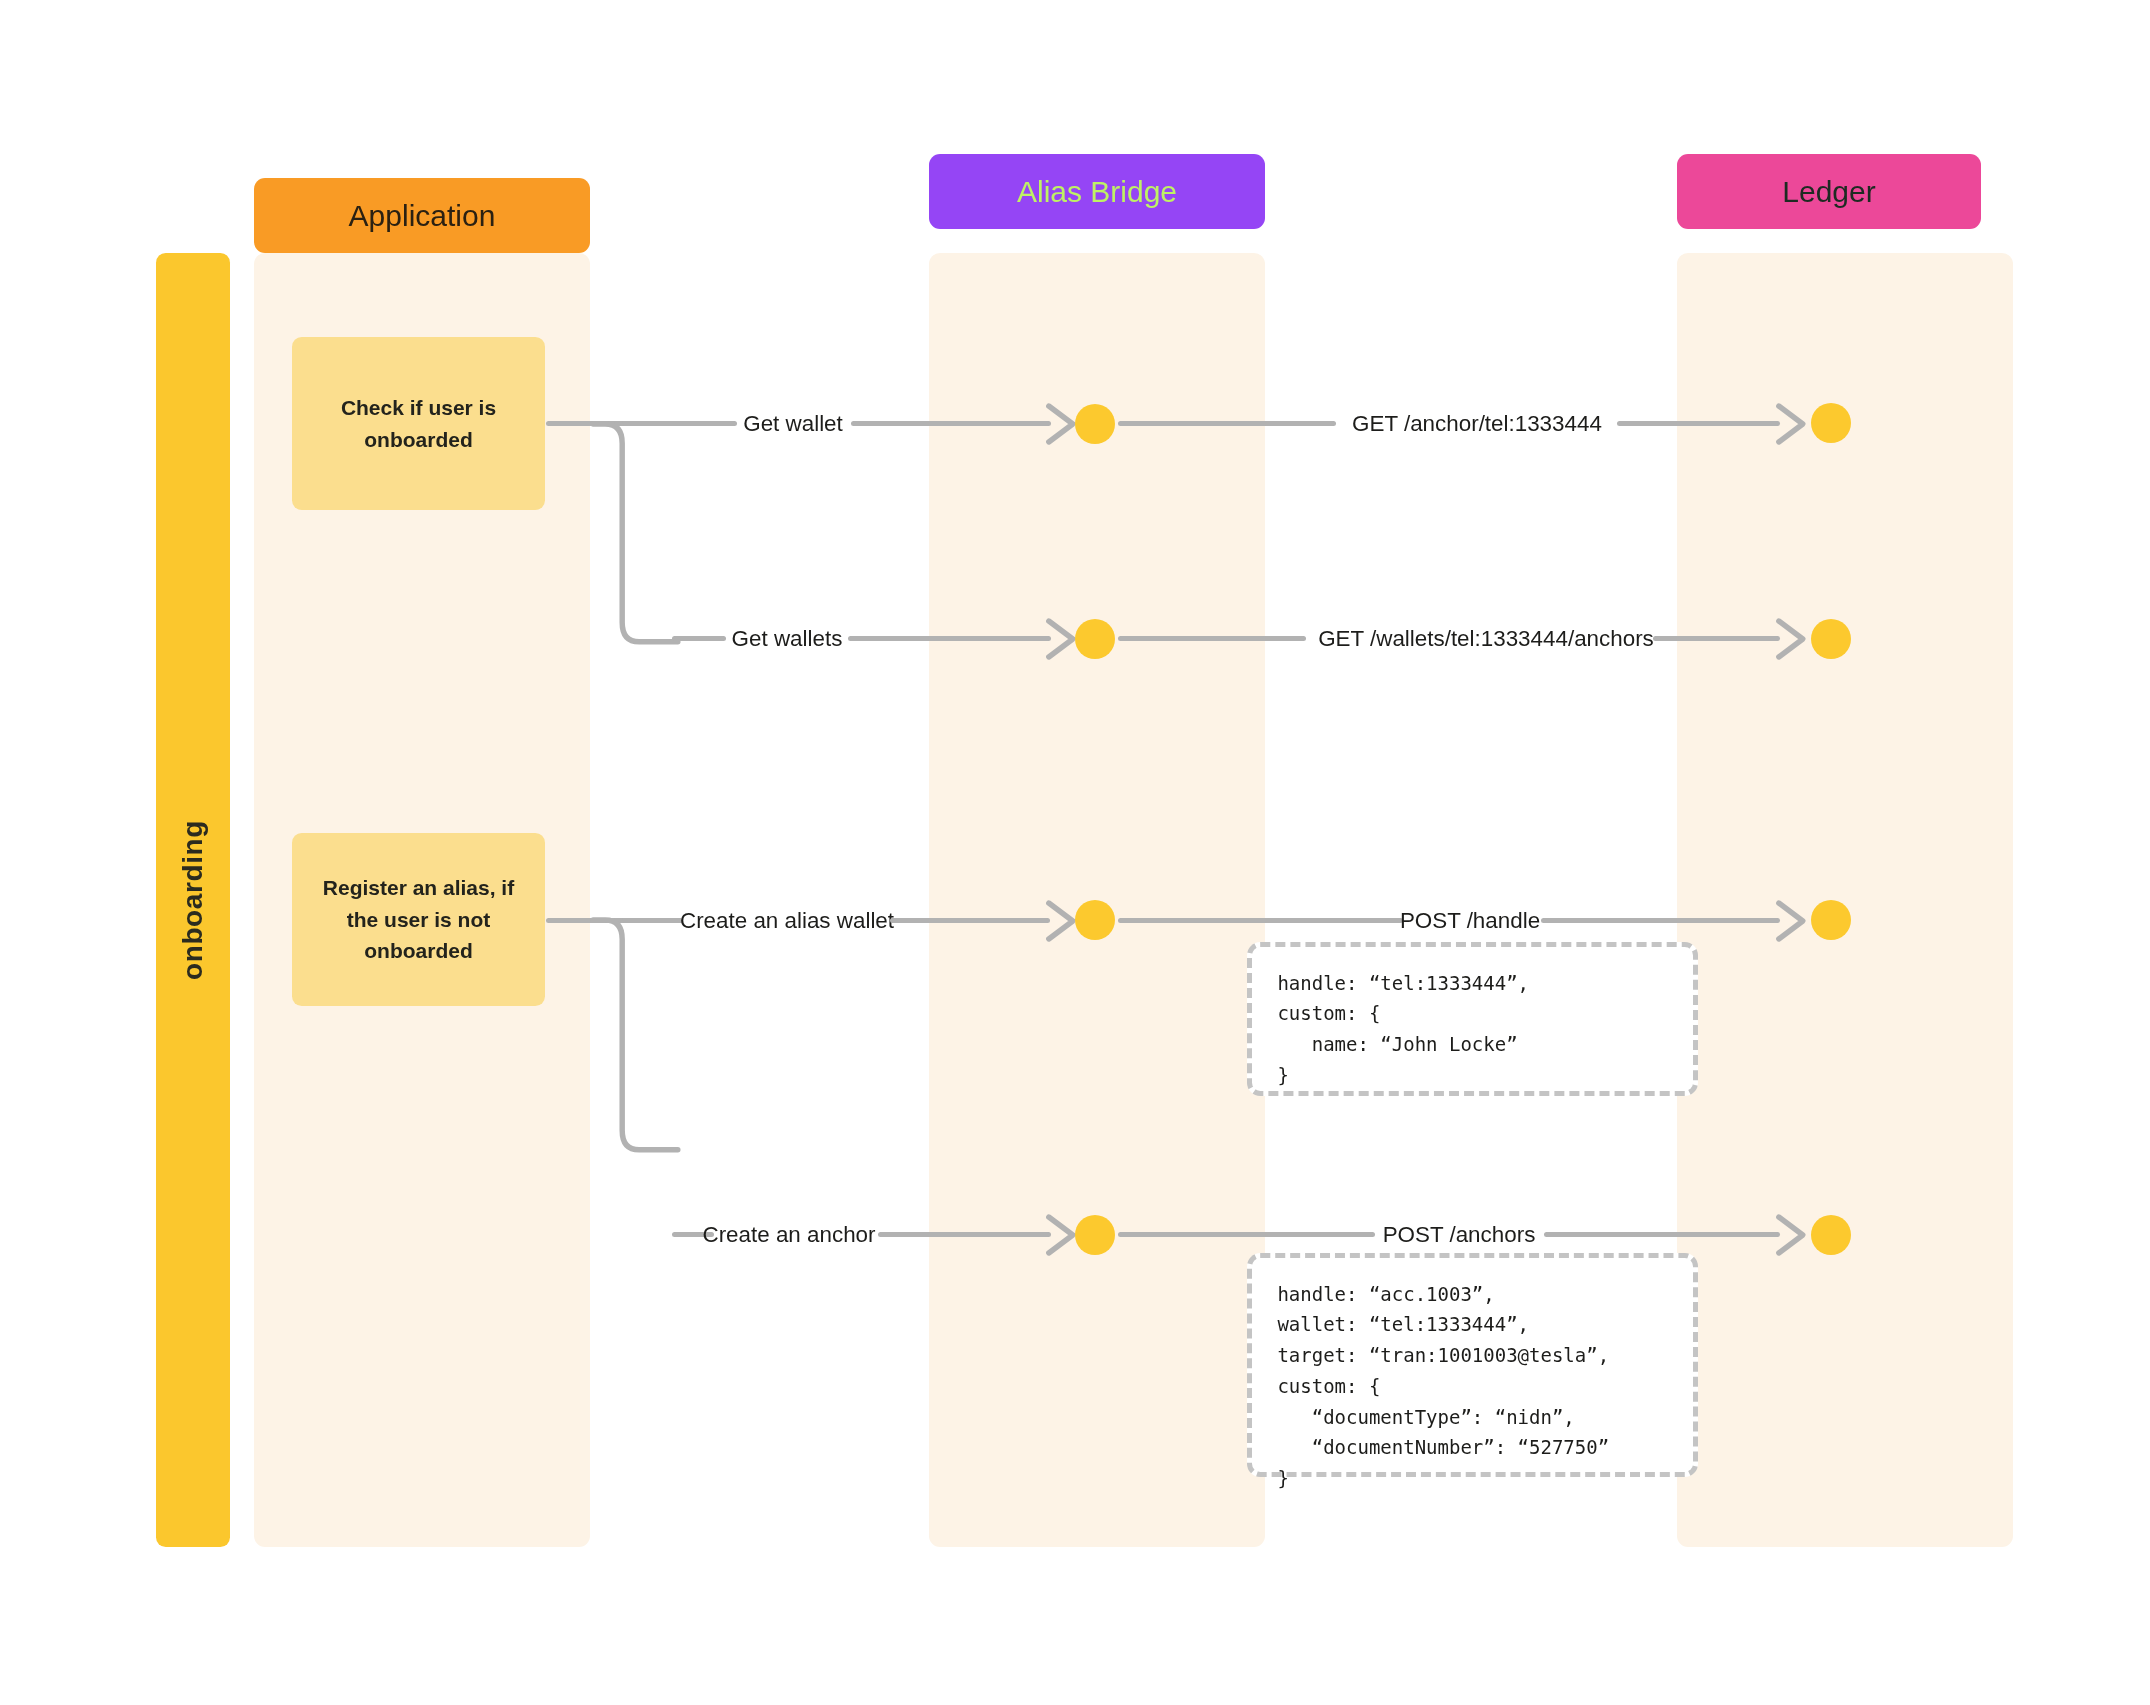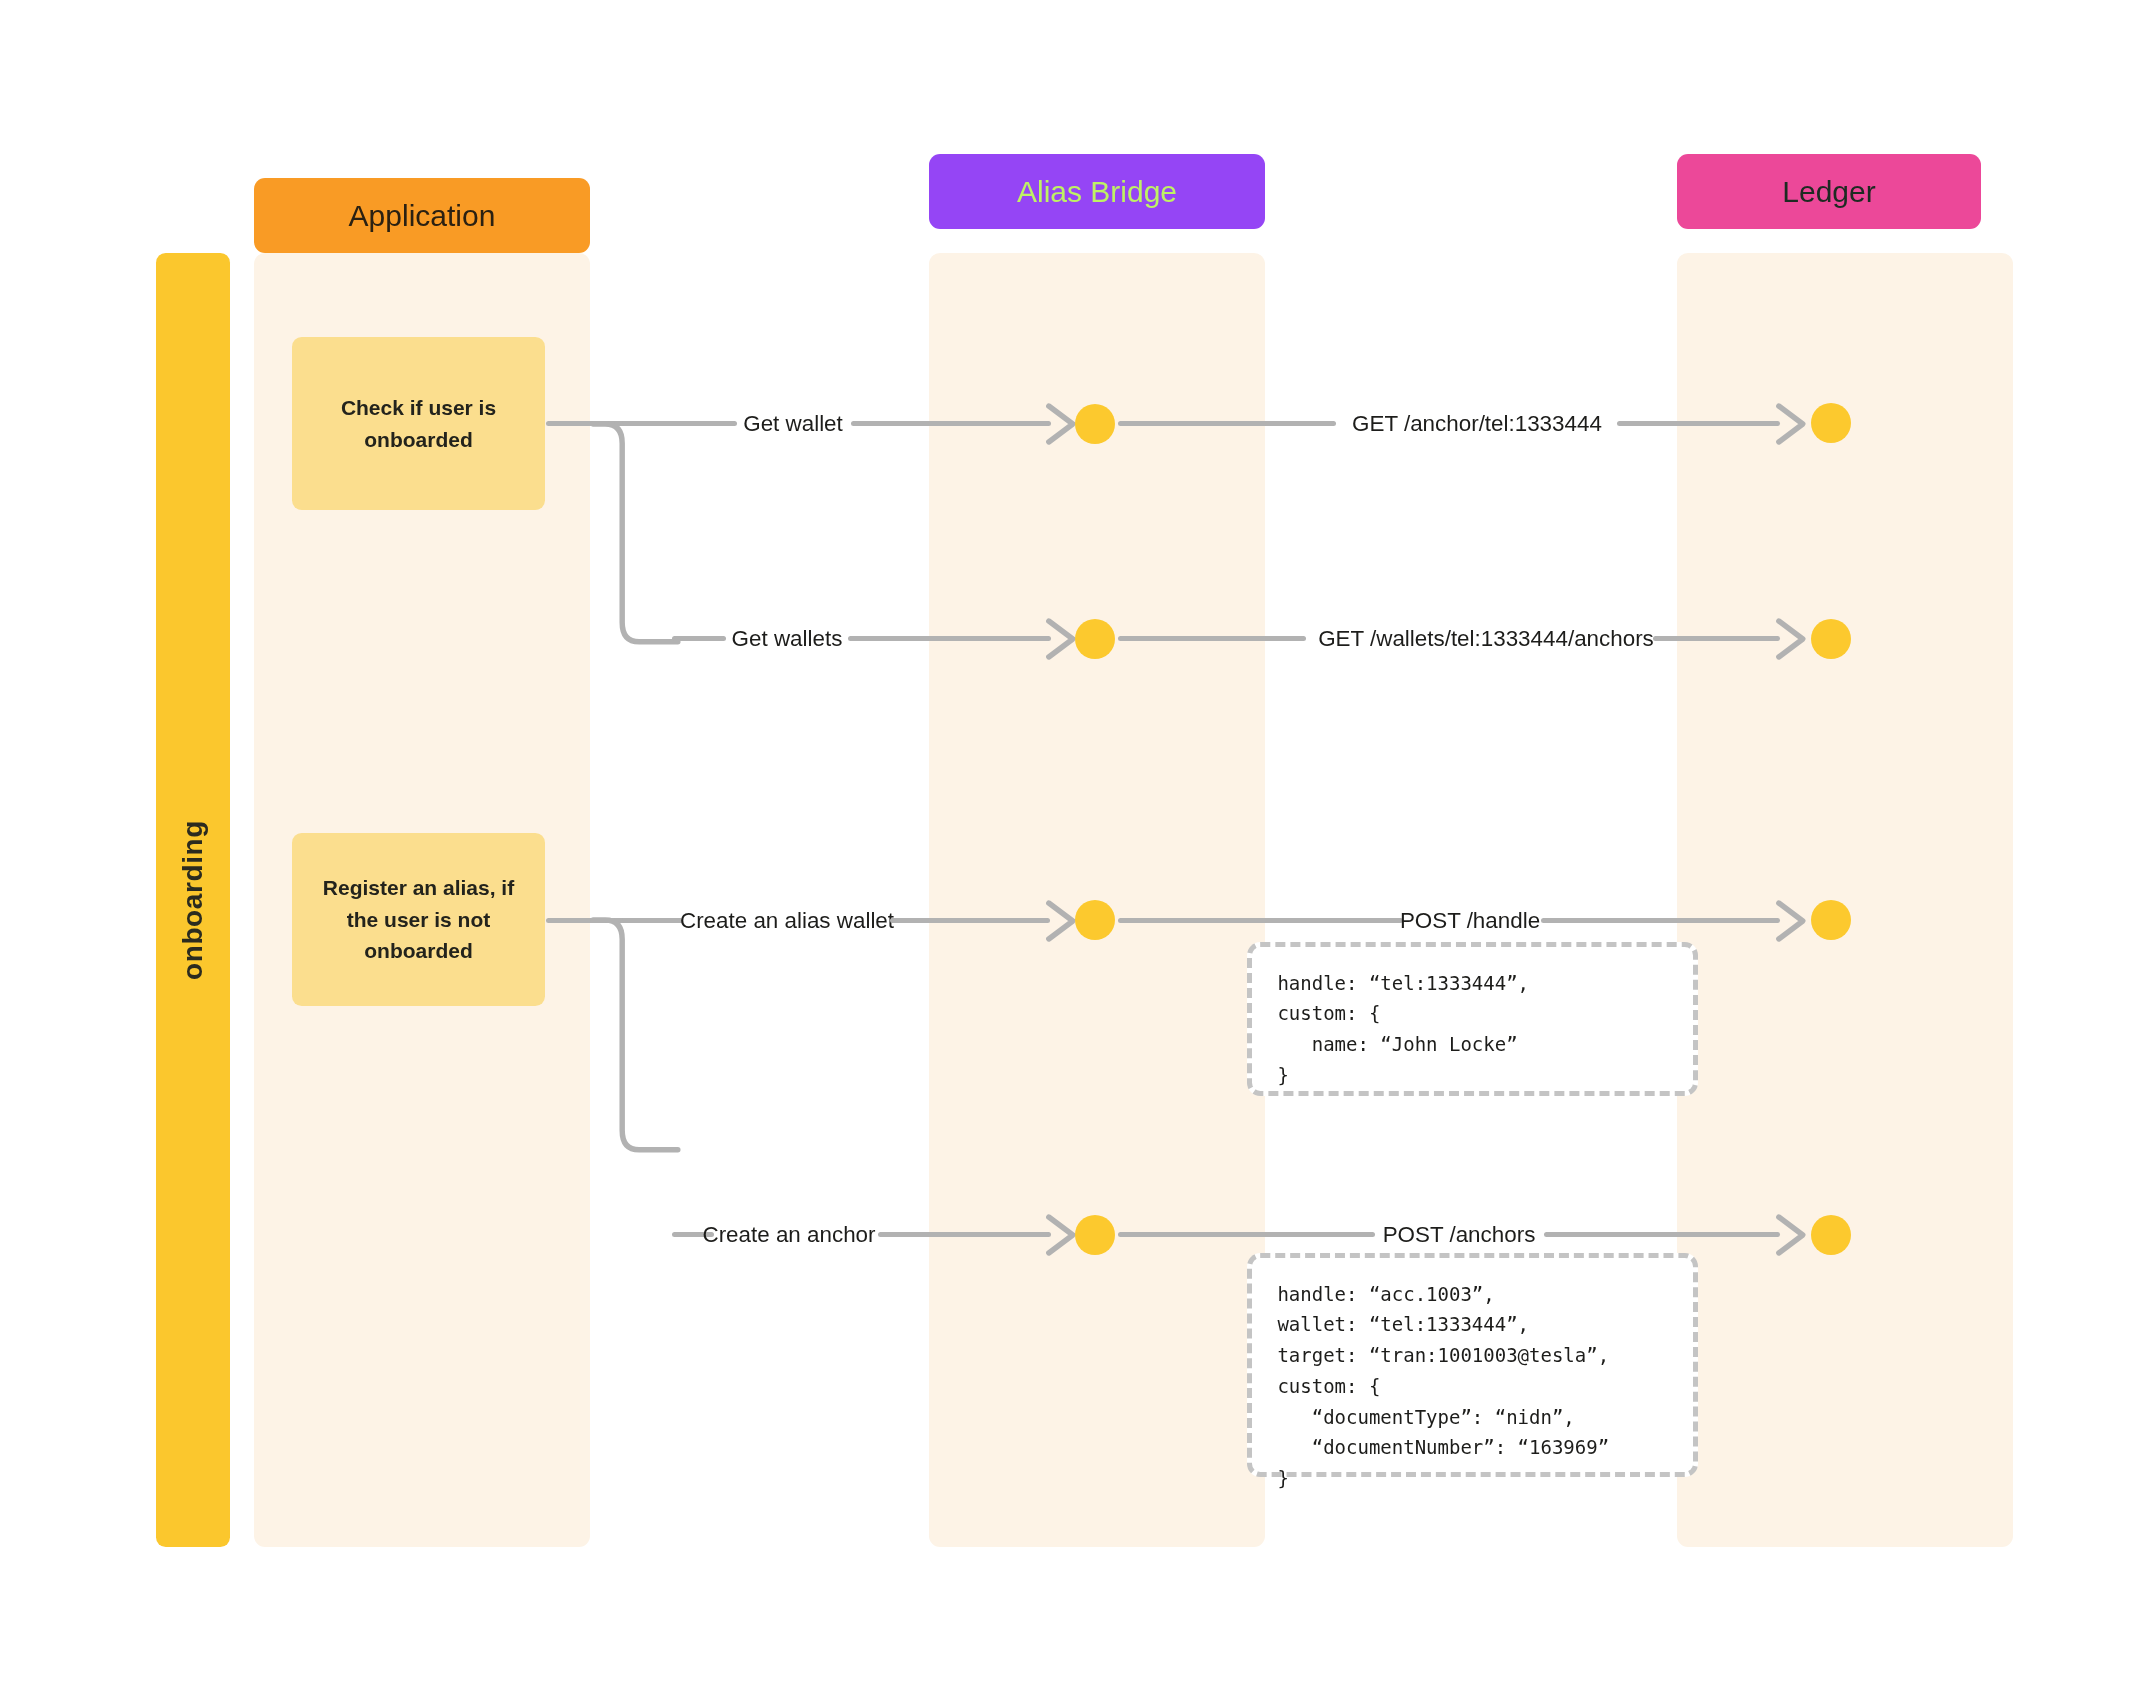--- a/index.html
+++ b/index.html
@@ -137,18 +137,18 @@
     <path d="M 8 10 L 48 40 L 8 70" fill="none" stroke="#B2B2B2" stroke-width="9" stroke-linecap="round" stroke-linejoin="round"></path>
   </svg>
   <div class="node" style="left:1831px; top:1235px;"></div>
 
   <div class="codebox" style="left:1247px; top:1253px; width:451px; height:224px;">
     <pre>handle: “acc.1003”,
 wallet: “tel:1333444”,
 target: “tran:1001003@tesla”,
 custom: {
    “documentType”: “nidn”,
-   “documentNumber”: “163969”
+   “documentNumber”: “527750”
 }</pre>
   </div>
 
 </div>
 
 
 </body></html>

